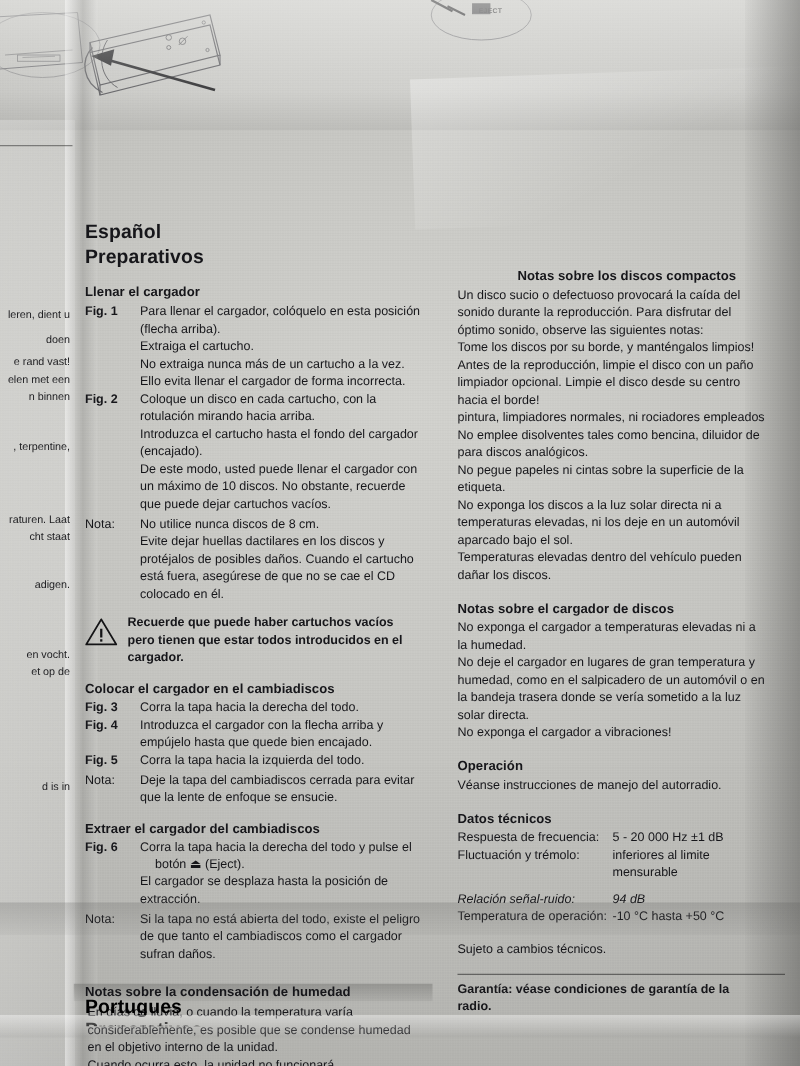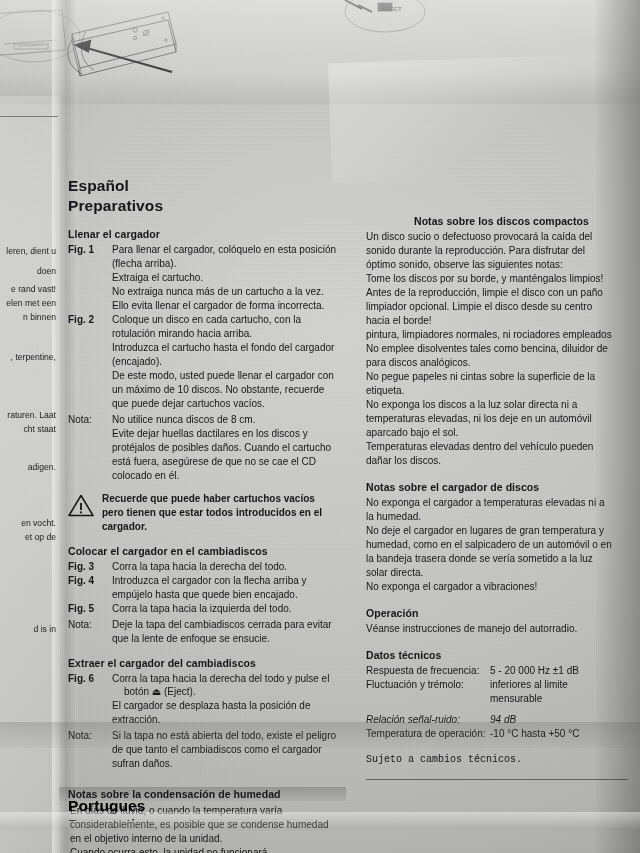--- a/index.html
+++ b/index.html
@@ -395,20 +395,24 @@
         <div class="spec gap">
           <div class="k">Relación señal-ruido:</div>
           <div class="v">94 dB</div>
         </div>
         <div class="spec">
           <div class="k">Temperatura de operación:</div>
           <div class="v">-10 °C hasta +50 °C</div>
         </div>
       </div>
 
-    <p class="para" style="margin-top:12px;font-family:Liberation Mono, monospace;">Sujeto a cambios técnicos.</p>
+    <p class="para" style="margin-top:12px;">Sujeto a cambios técnicos.</p>
 
     <div class="rule"></div>
+    <div class="guarantee" id="guar-lines">
+        <p class="para">Garantía: véase condiciones de garantía de la</p>
+        <p class="para">radio.</p>
+      </div>
   </div>
 
   <div class="crease hband"></div>
   <div class="crease hband2"></div>
 </div>
 
 </body></html>

